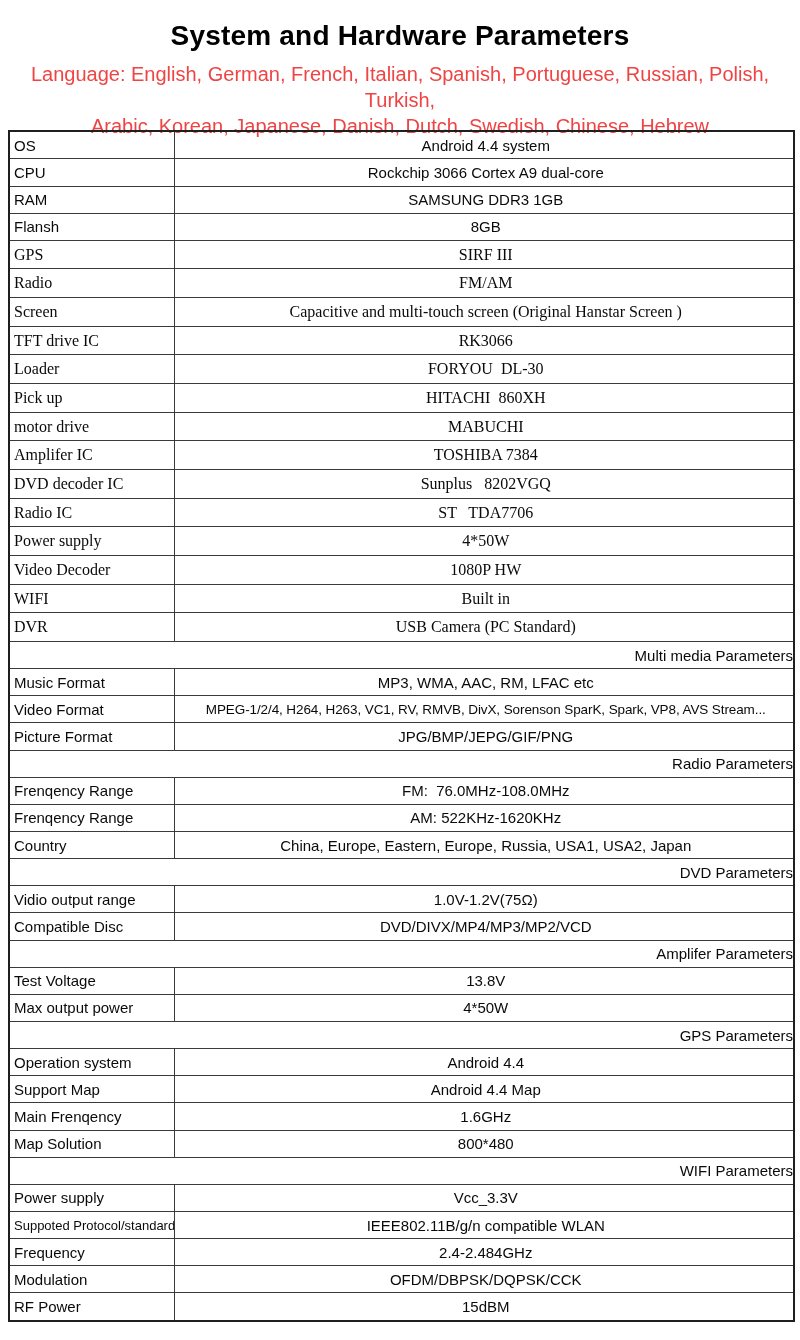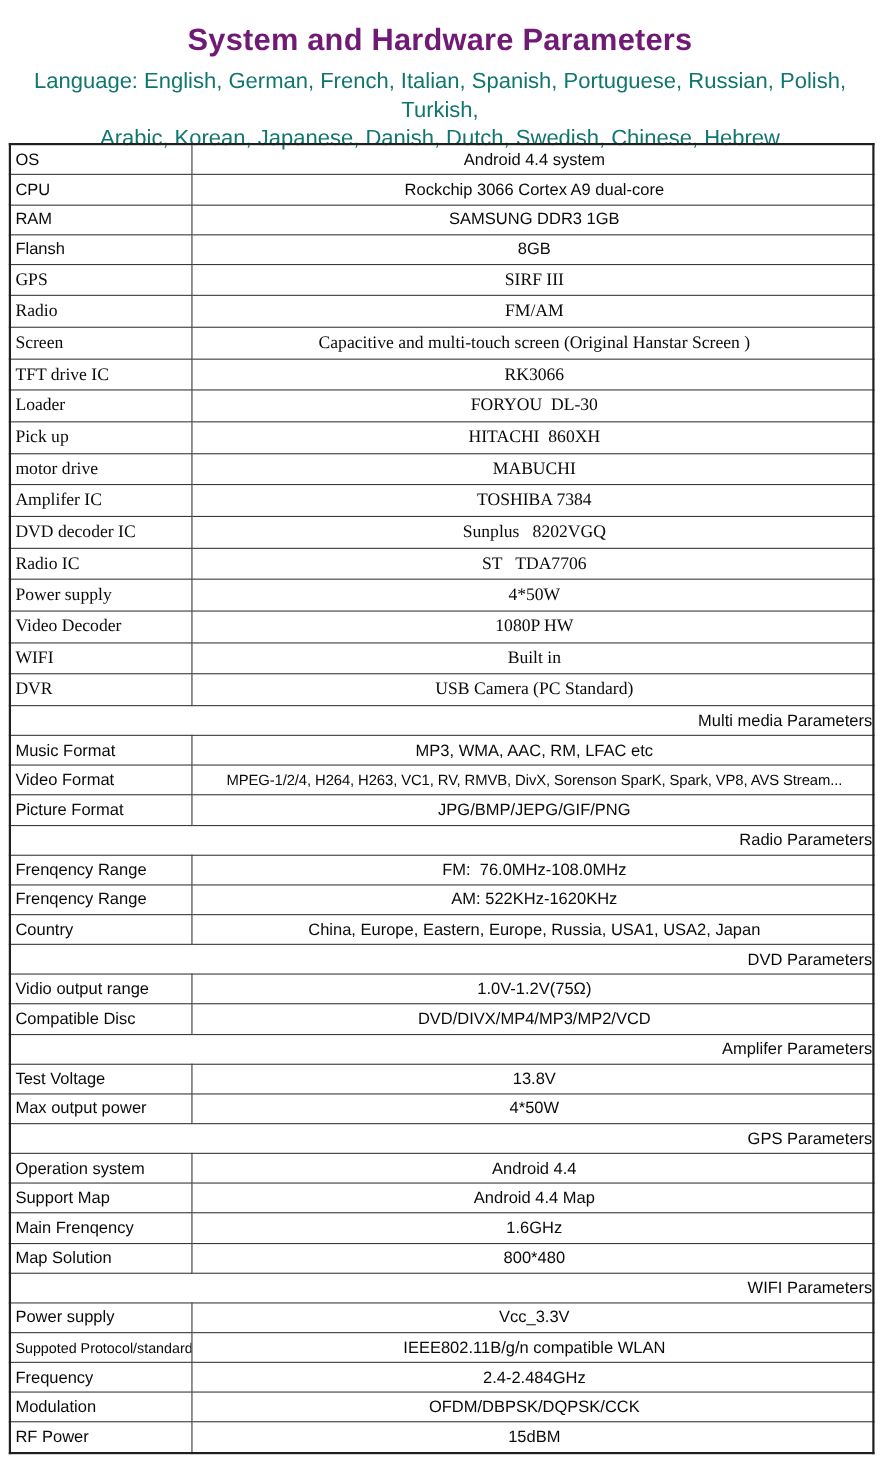--- a/index.html
+++ b/index.html
@@ -5,29 +5,29 @@
   * { margin: 0; padding: 0; box-sizing: border-box; }
   html, body { background: #ffffff; }
   body { width: 800px; height: 1340px; position: relative; overflow: hidden; }
 
   .page { position: relative; width: 800px; height: 1340px; background: #fff; }
 
   .title {
     position: absolute; top: 20px; left: 0; width: 100%;
     text-align: center;
     font-family: "Liberation Sans", "DejaVu Sans", sans-serif;
-    font-size: 28px; font-weight: bold; color: #701a75;
+    font-size: 28px; font-weight: bold; color: #000000;
     letter-spacing: 0.2px;
   }
 
   .language {
     position: absolute; top: 61px; left: 0; width: 100%;
     text-align: center;
     font-family: "Liberation Sans", "DejaVu Sans", sans-serif;
-    font-size: 20px; color: #0f766e; line-height: 26px;
+    font-size: 20px; color: #ef4444; line-height: 26px;
   }
 
   table.spec {
     position: absolute; top: 130px; left: 8px;
     width: 787px; height: 1192px;
     border-collapse: collapse; table-layout: fixed;
     border: 2px solid #1f1f1f;
   }
   table.spec td {
     border: 1px solid #3a3a3a;

